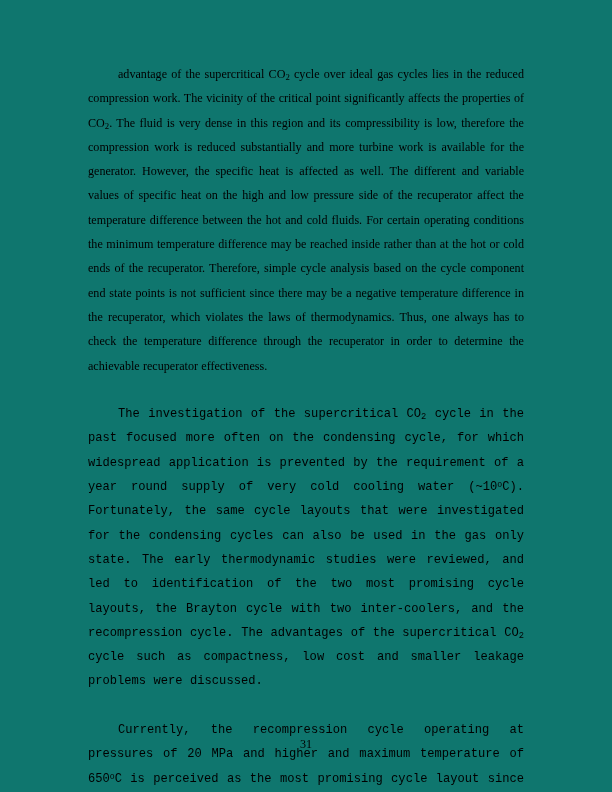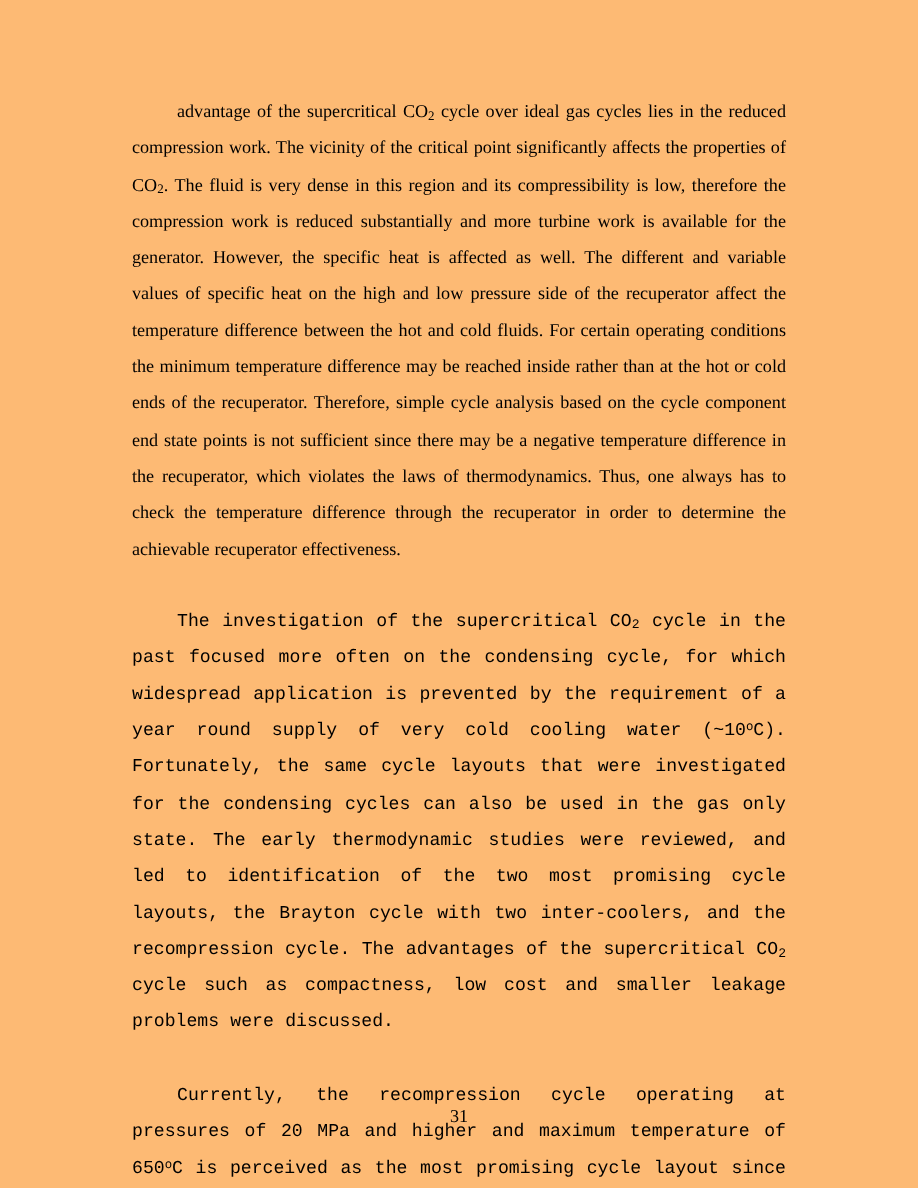--- a/index.html
+++ b/index.html
@@ -4,21 +4,21 @@
 <style>
   html, body {
     margin: 0;
     padding: 0;
     background: #ffffff;
   }
   .page {
     position: relative;
     width: 612px;
     height: 792px;
-    background: #fdba74;
+    background: #0f766e;
     margin: 0 auto;
     overflow: hidden;
     font-family: "Liberation Serif", "DejaVu Serif", serif;
     color: #000000;
     -webkit-font-smoothing: antialiased;
   }
   .text-block {
     position: absolute;
     left: 88px;
     top: 62px;

